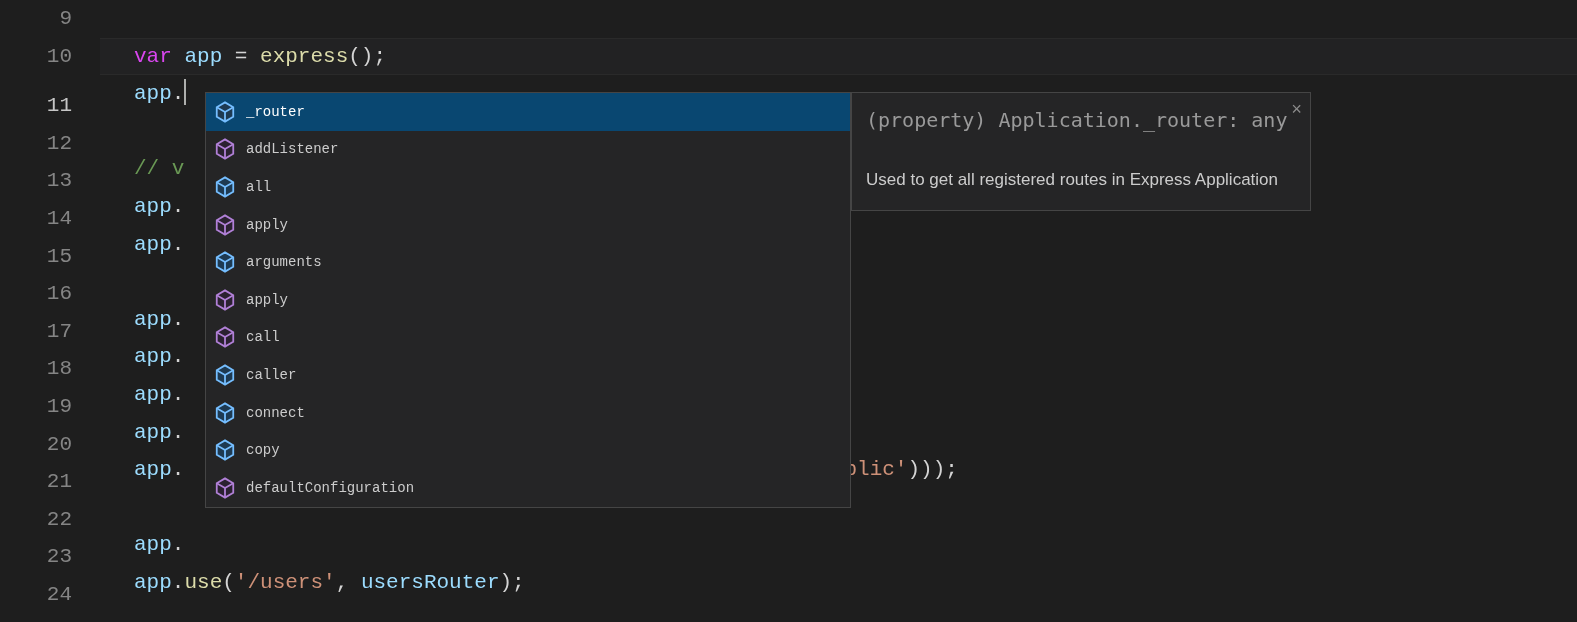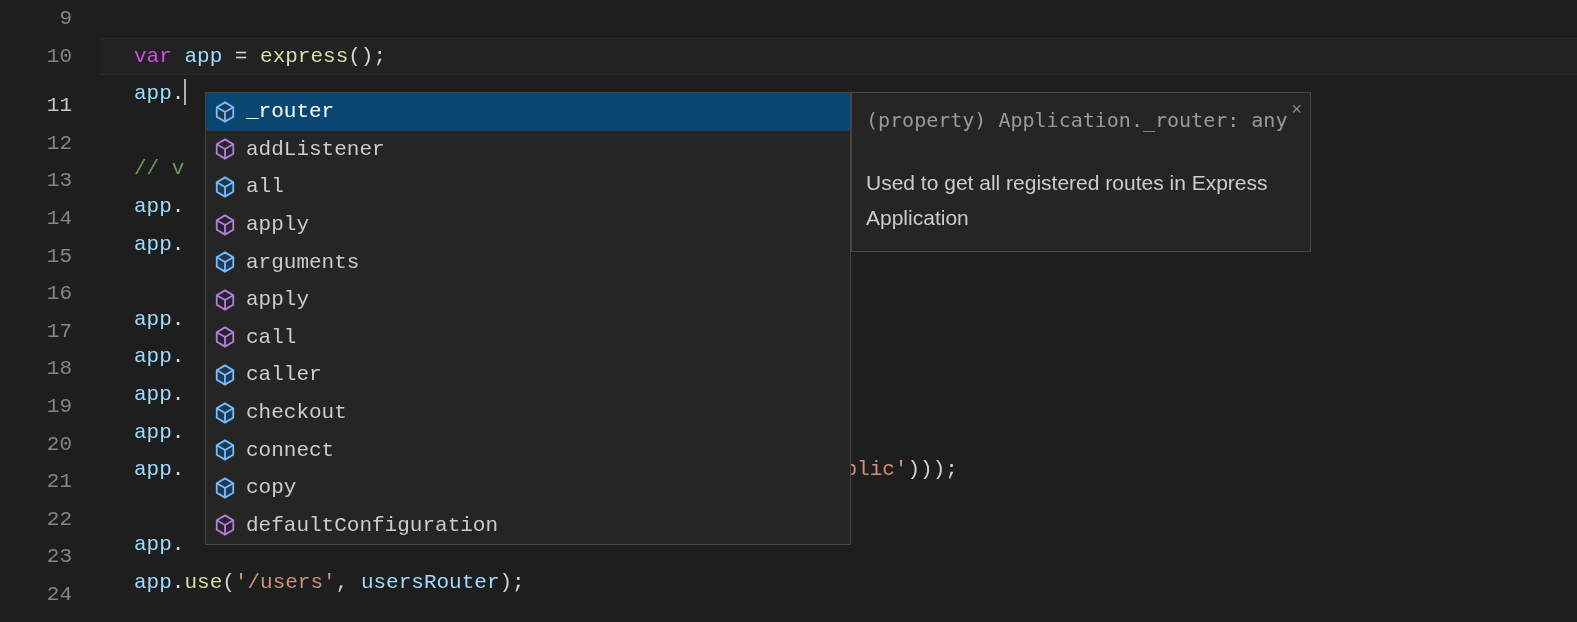--- a/index.html
+++ b/index.html
@@ -88,21 +88,21 @@
     color: #ffffff;
   }
   .sicon {
     width: 22px;
     height: 22px;
     display: inline-flex;
     align-items: center;
     justify-content: center;
   }
   .sicon svg { width: 22px; height: 22px; }
-  .slabel { font-size: 21px; }
+  .slabel { font-size: 14px; }
 
   .details {
     position: absolute;
     left: 851px;
     top: 92px;
     width: 460px;
     background: #252526;
     border: 1px solid #454545;
     padding: 10px 14px 16px 14px;
     z-index: 10;
@@ -111,21 +111,21 @@
   }
   .details .close {
     position: absolute;
     right: 8px;
     top: 2px;
     color: #8a8a8a;
     font-size: 18px;
     cursor: pointer;
   }
   .details .sig { color: #9a9a9a; font-family: Consolas, monospace; }
-  .details .doc { color: #cccccc; margin-top: 28px; font-family: -apple-system, 'Segoe UI', sans-serif; font-size: 21px; line-height: 1.65;}
+  .details .doc { color: #cccccc; margin-top: 28px; font-family: -apple-system, 'Segoe UI', sans-serif; font-size: 17px; line-height: 1.65;}
 </style>
 </head>
 <body>
 
 <div class="editor">
   <div class="gutter">
       <div>9</div>
       <div>10</div>
       <div class="current">11</div>
       <div>12</div>
@@ -240,29 +240,20 @@
       </span>
       <span class="slabel">caller</span>
     </div>
     <div class="suggest-row">
       <span class="sicon">
         <svg viewBox="0 0 16 16">
           <path d="M8 1 L14 4.5 L14 11.5 L8 15 L2 11.5 L2 4.5 Z" fill="#1e3a52" stroke="#75beff" stroke-width="1.3"></path>
           <path d="M2 4.5 L8 8 L14 4.5 M8 8 L8 15" fill="none" stroke="#75beff" stroke-width="1.3"></path>
         </svg>
       </span>
-      <span class="slabel">checkout</span>
-    </div>
-    <div class="suggest-row">
-      <span class="sicon">
-        <svg viewBox="0 0 16 16">
-          <path d="M8 1 L14 4.5 L14 11.5 L8 15 L2 11.5 L2 4.5 Z" fill="#1e3a52" stroke="#75beff" stroke-width="1.3"></path>
-          <path d="M2 4.5 L8 8 L14 4.5 M8 8 L8 15" fill="none" stroke="#75beff" stroke-width="1.3"></path>
-        </svg>
-      </span>
       <span class="slabel">connect</span>
     </div>
     <div class="suggest-row">
       <span class="sicon">
         <svg viewBox="0 0 16 16">
           <path d="M8 1 L14 4.5 L14 11.5 L8 15 L2 11.5 L2 4.5 Z" fill="#1e3a52" stroke="#75beff" stroke-width="1.3"></path>
           <path d="M2 4.5 L8 8 L14 4.5 M8 8 L8 15" fill="none" stroke="#75beff" stroke-width="1.3"></path>
         </svg>
       </span>
       <span class="slabel">copy</span>

